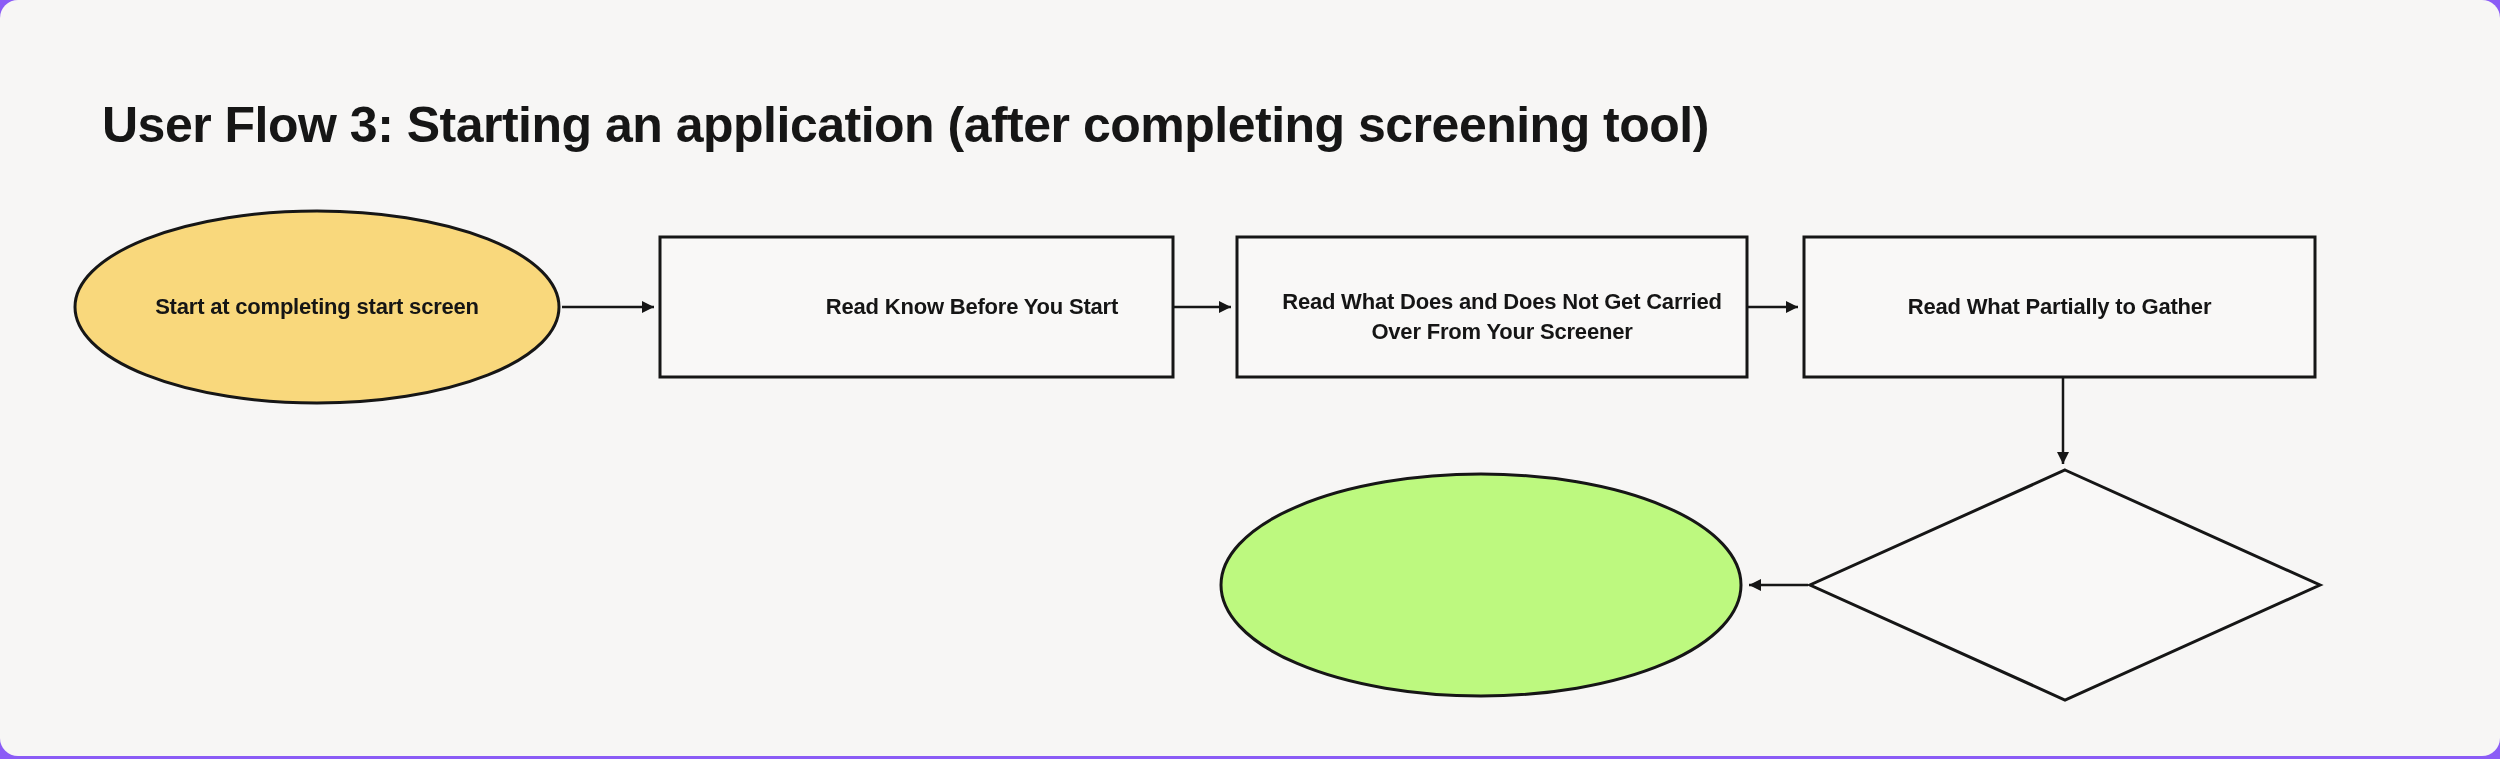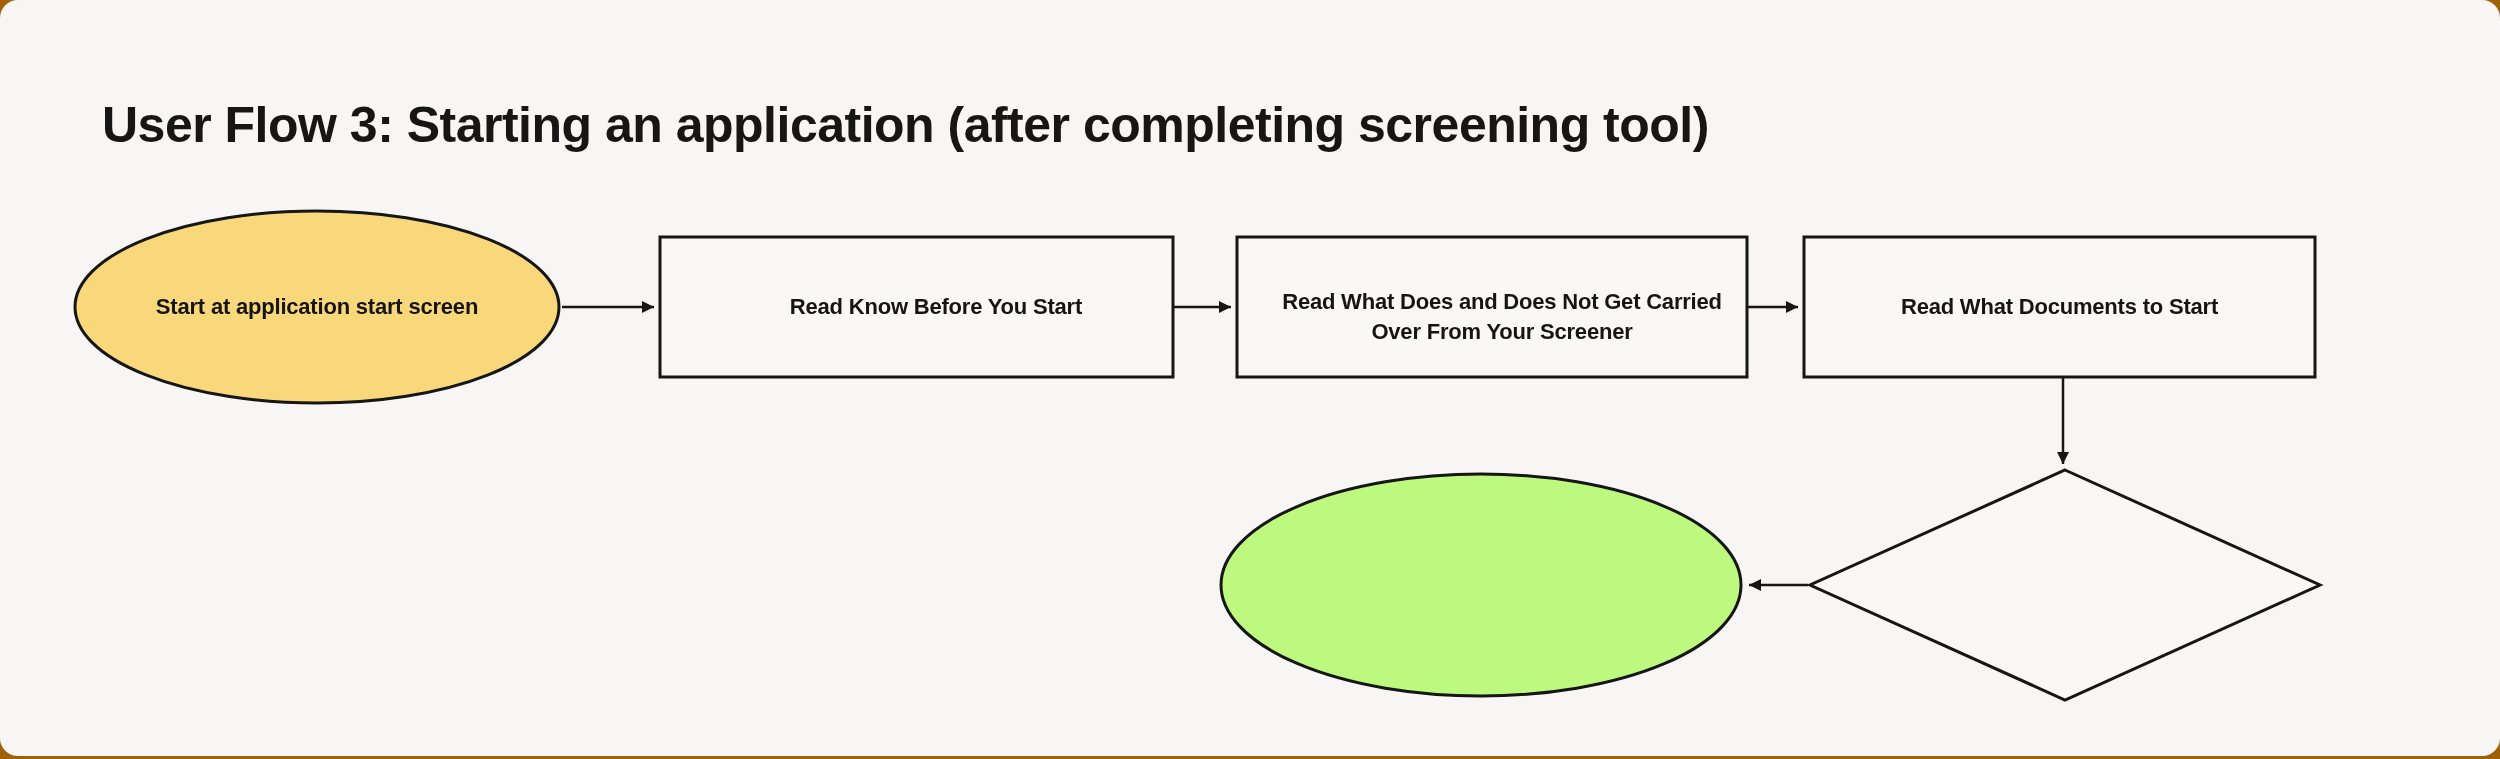--- a/index.html
+++ b/index.html
@@ -1,19 +1,19 @@
 <!DOCTYPE html>
 <html><head>
 <meta charset="utf-8">
 <style>
   html,body{margin:0;padding:0;background:#101010;}
   .screen{
     position:relative;
     width:2500px;height:759px;
-    background:#a16207;
+    background:#8b5cf6;
     overflow:hidden;
     font-family:"Liberation Sans", sans-serif;
   }
   .canvas{
     position:absolute;
     left:0;top:0;right:0;bottom:3px;
     background:#F7F6F5;
     border-radius:18px;
   }
   .page-title{
@@ -37,21 +37,21 @@
     justify-content:center;
     text-align:center;
     font-weight:700;
     font-size:22px;
     letter-spacing:-0.2px;
     color:#151515;
     line-height:1.35;
   }
   .nowrap{white-space:nowrap;}
   .lbl-start{left:75px;top:211px;width:484px;height:192px;}
-  .lbl-know{left:644px;top:237px;width:584px;height:140px;}
+  .lbl-know{left:680px;top:237px;width:584px;height:140px;}
   .lbl-carried{left:1247px;top:237px;width:490px;height:160px;padding:0 10px;}
   .lbl-docs{left:1804px;top:237px;width:511px;height:140px;}
   .lbl-tap{left:1815px;top:535px;width:500px;height:100px;}
   .lbl-launched{left:1221px;top:474px;width:520px;height:222px;}
 </style>
 </head>
 <body>
 
 <div class="screen">
   <div class="canvas"></div>
@@ -77,22 +77,22 @@
 
     <rect x="1237" y="237" width="510" height="140" stroke="#161616" stroke-width="3" fill="#F9F8F7"></rect>
 
     <rect x="1804" y="237" width="511" height="140" stroke="#161616" stroke-width="3" fill="#F9F8F7"></rect>
 
     <polygon points="2065,470 2320,585 2065,700 1810,585" stroke="#161616" stroke-width="3" fill="#F9F8F7"></polygon>
 
     <ellipse cx="1481" cy="585" rx="260" ry="111" stroke="#161616" stroke-width="3" fill="#BDF97F"></ellipse>
   </svg>
 
-  <div class="node-label lbl-start nowrap">Start at application start screen</div>
+  <div class="node-label lbl-start nowrap">Start at completing start screen</div>
 
   <div class="node-label lbl-know nowrap">Read Know Before You Start</div>
 
   <div class="node-label lbl-carried">Read What Does and Does Not Get Carried Over From Your Screener</div>
 
-  <div class="node-label lbl-docs nowrap">Read What Documents to Start</div>
+  <div class="node-label lbl-docs nowrap">Read What Partially to Gather</div>
 
 
 </div>
 
 </body></html>

